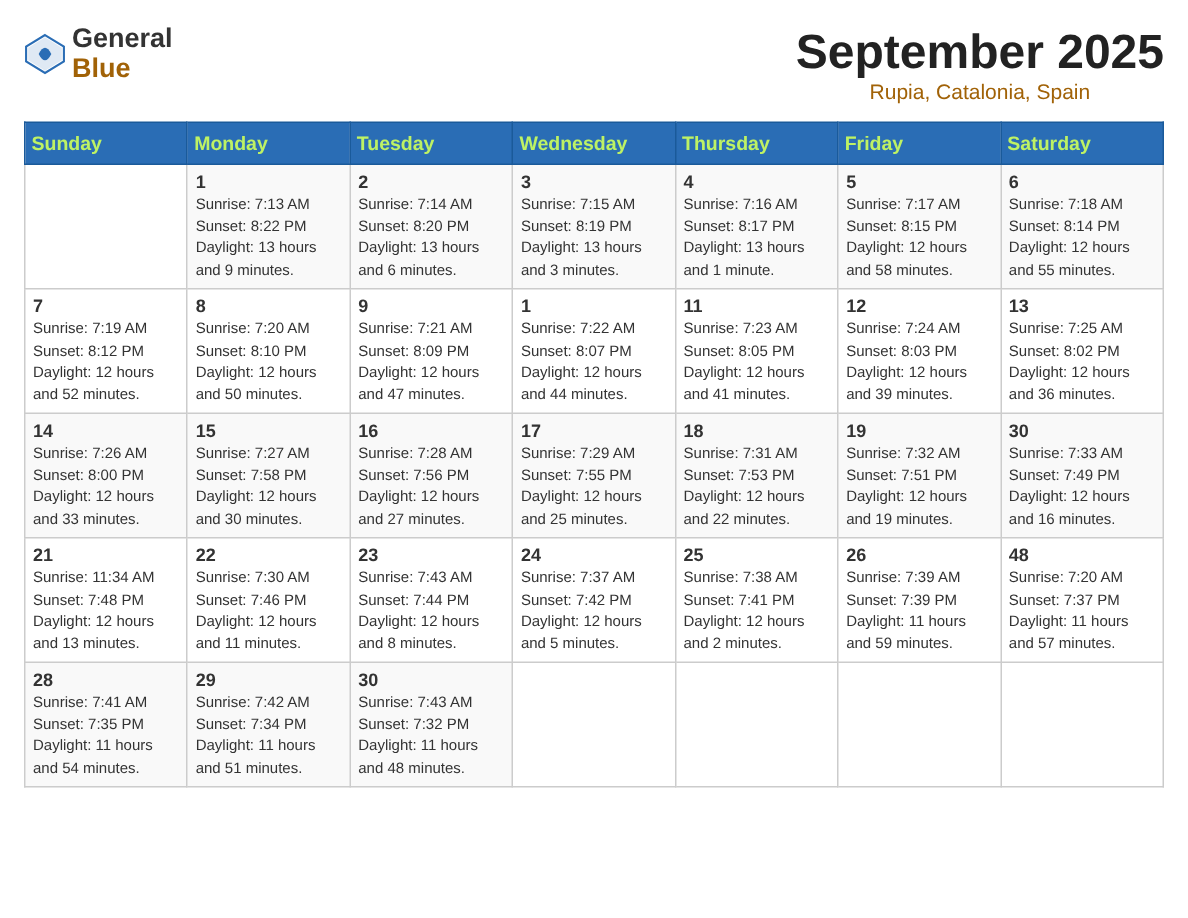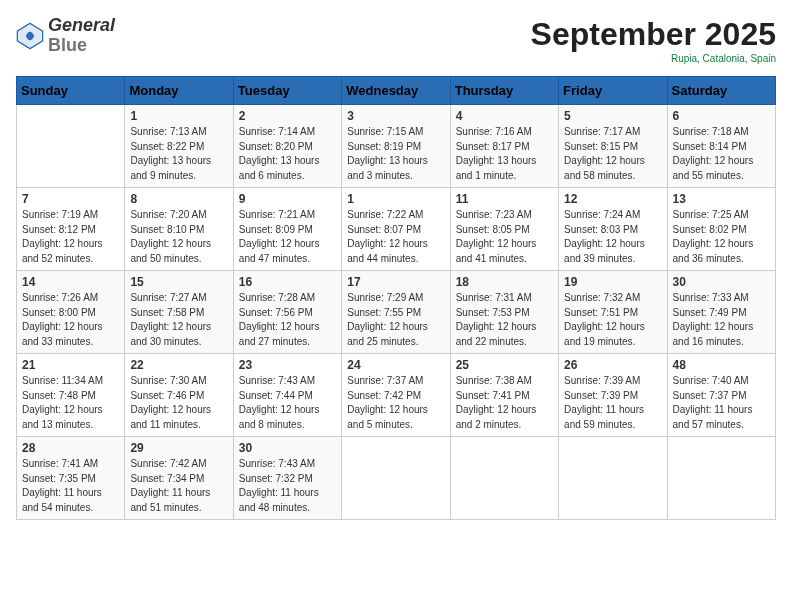--- a/index.html
+++ b/index.html
@@ -19,46 +19,46 @@
     .logo {
       display: flex;
       align-items: center;
       gap: 4px;
     }
     .logo-text {
       font-size: 18px;
       font-weight: bold;
       line-height: 1.1;
     }
-    .logo-text .general { color: #333; font-style: italic; }
-    .logo-text .blue { color: #737373; }
+    .logo-text .general { color: #333; }
+    .logo-text .blue { color: #a16207; }
     .logo-icon {
       width: 28px;
       height: 28px;
     }
     .title-block {
-      text-align: right;
+      text-align: center;
     }
     .month-title {
       font-size: 32px;
       font-weight: bold;
       color: #222;
     }
     .location {
-      font-size: 10px;
-      color: #15803d;
+      font-size: 14px;
+      color: #a16207;
     }
     .calendar {
       width: 100%;
       border-collapse: collapse;
       border: 1px solid #ccc;
     }
     .calendar th {
       background: #2a6db5;
-      color: #000000;
+      color: #bef264;
       font-size: 13px;
       font-weight: bold;
       padding: 6px 4px;
       text-align: left;
       border: 1px solid #1a5a9a;
     }
     .calendar td {
       vertical-align: top;
       border: 1px solid #ccc;
       padding: 4px 5px;
@@ -308,21 +308,21 @@
         </td>
         <td>
           <span class="day-num">26</span>
           <div class="day-info">Sunrise: 7:39 AM
 Sunset: 7:39 PM
 Daylight: 11 hours
 and 59 minutes.</div>
         </td>
         <td>
           <span class="day-num">48</span>
-          <div class="day-info">Sunrise: 7:40 AM
+          <div class="day-info">Sunrise: 7:20 AM
 Sunset: 7:37 PM
 Daylight: 11 hours
 and 57 minutes.</div>
         </td>
       </tr>
       <tr>
         <td>
           <span class="day-num">28</span>
           <div class="day-info">Sunrise: 7:41 AM
 Sunset: 7:35 PM

